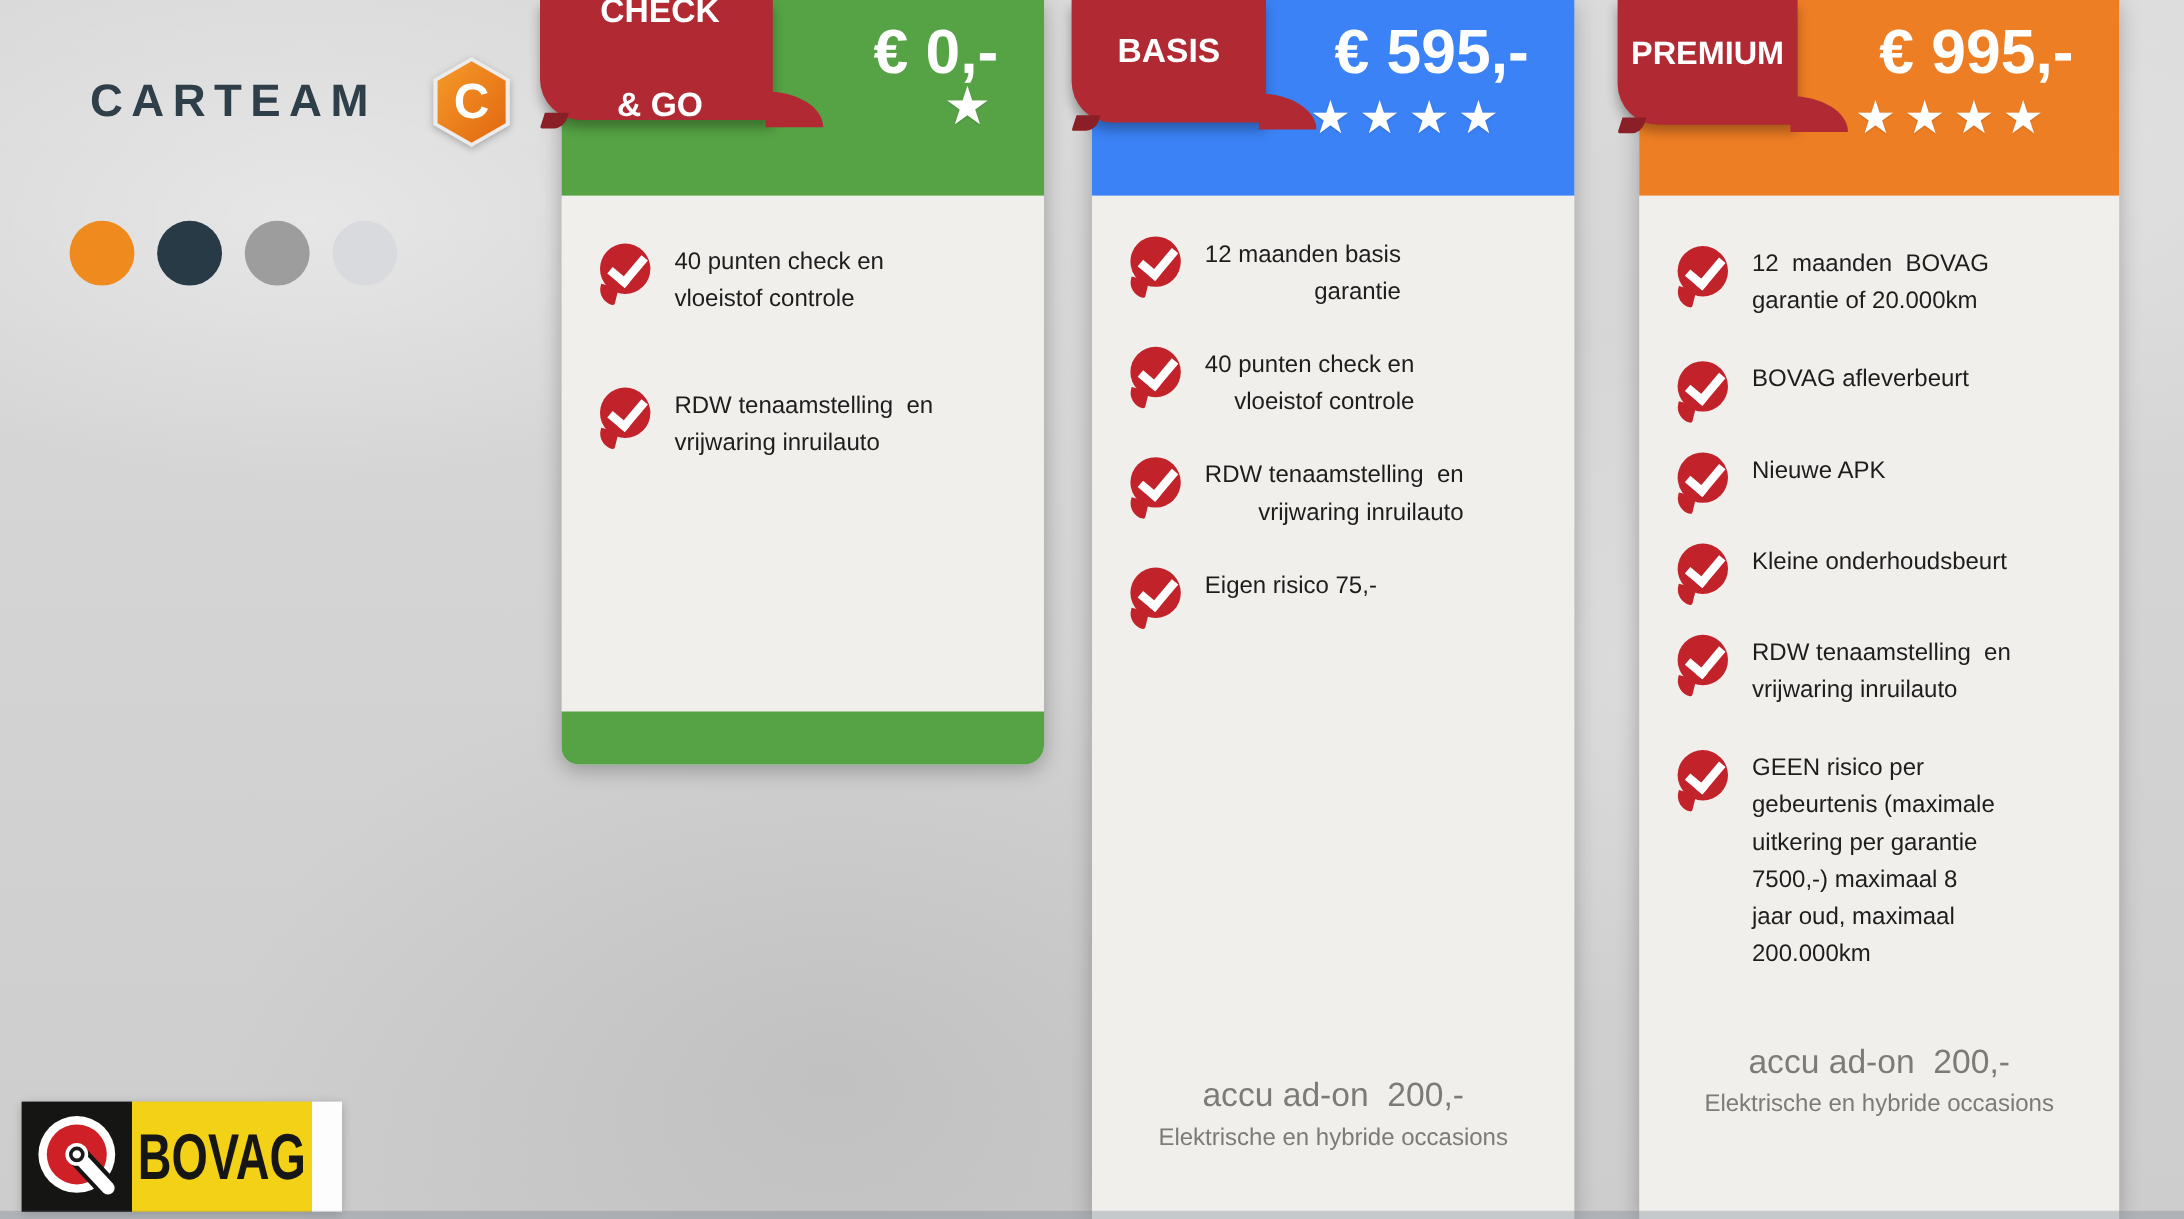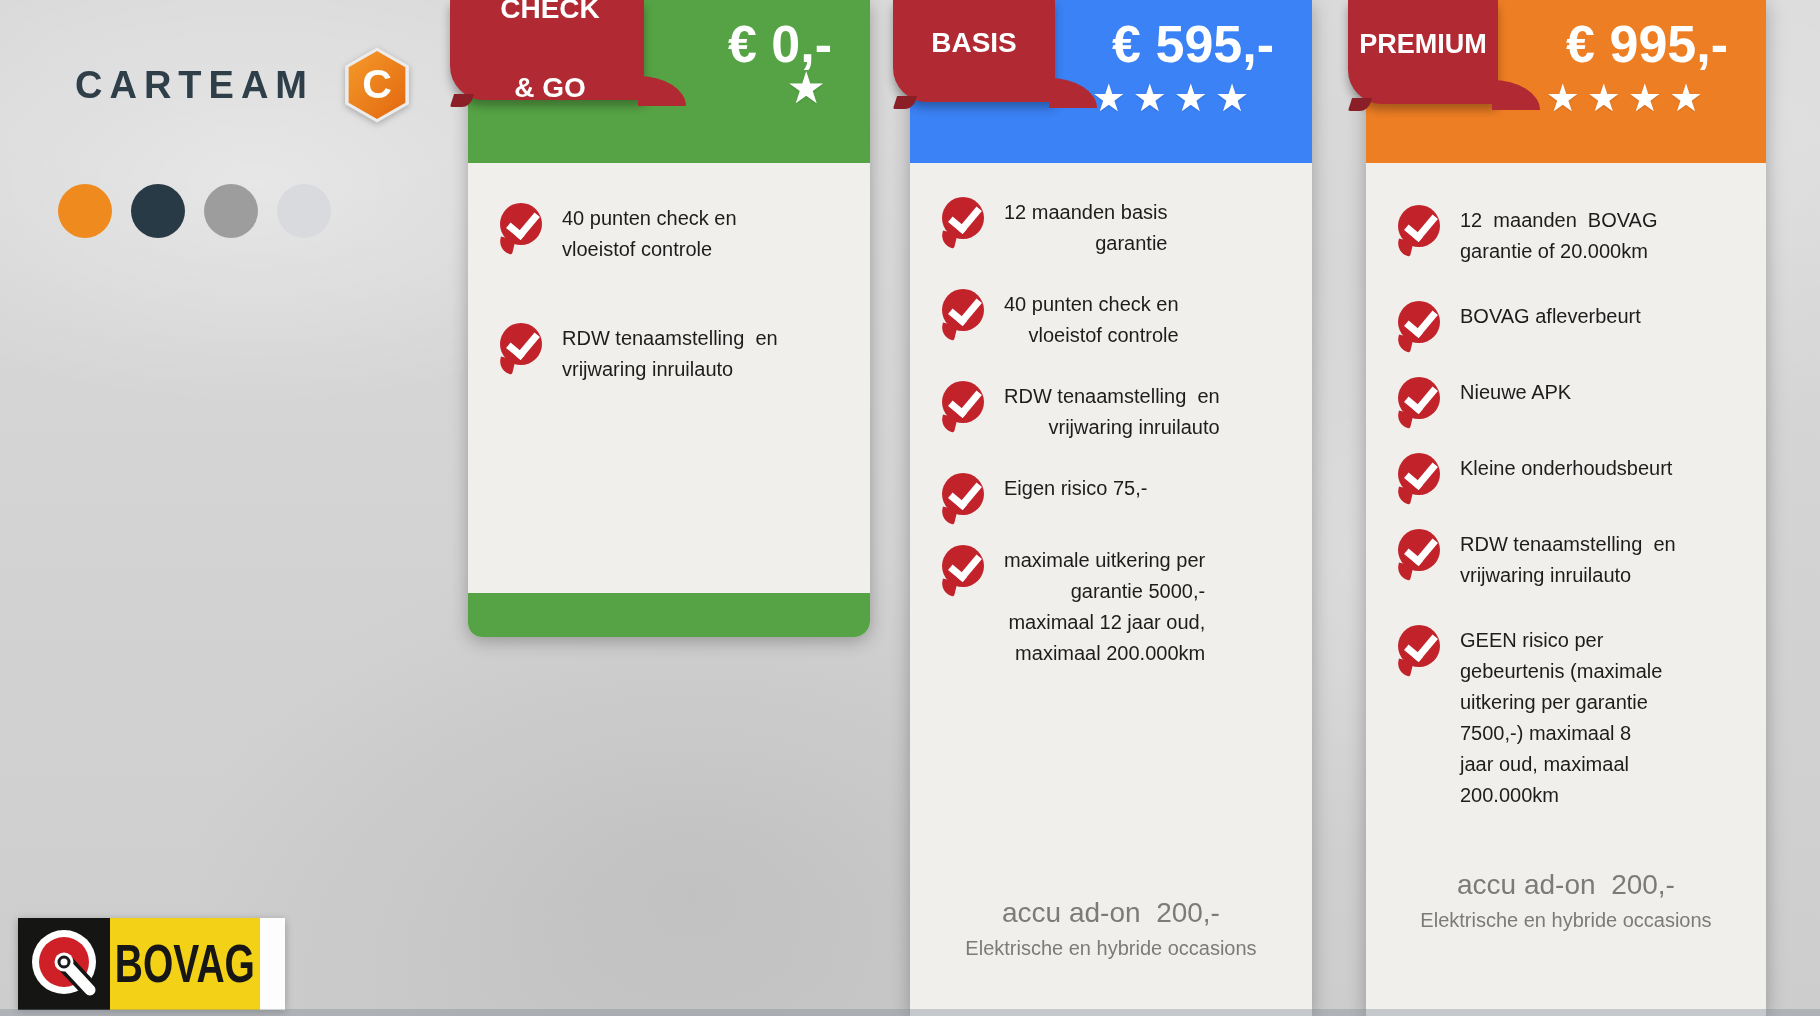--- a/index.html
+++ b/index.html
@@ -6,21 +6,21 @@
   body{width:1820px;height:1016px;overflow:hidden;font-family:"Liberation Sans",sans-serif;}
   .page{position:relative;width:1820px;height:1016px;overflow:hidden;
     background-color:#d5d5d6;
     background-image:
       radial-gradient(620px 320px at 14% 18%, rgba(255,255,255,.38), transparent 70%),
       radial-gradient(520px 420px at 78% 55%, rgba(255,255,255,.22), transparent 70%),
       radial-gradient(700px 500px at 38% 88%, rgba(110,110,110,.14), transparent 72%),
       radial-gradient(500px 380px at 95% 15%, rgba(255,255,255,.20), transparent 70%),
       linear-gradient(180deg,#dadada,#cdcdce);}
   
-  .brand{position:absolute;left:75px;top:46px;display:flex;align-items:center;gap:26px;}
+  .brand{position:absolute;left:75px;top:46px;display:flex;align-items:center;gap:42px;}
   .brand-name{font-size:38px;font-weight:bold;letter-spacing:7px;color:#2f3f4a;}
   .hex{width:74px;height:78px;display:block;filter:drop-shadow(0 2px 3px rgba(0,0,0,.25));}
   
   .swatches{position:absolute;left:58px;top:184px;display:flex;gap:19px;}
   .dot{width:54px;height:54px;border-radius:50%;}
   
   .card{position:absolute;top:0;width:402px;box-shadow:0 4px 18px rgba(0,0,0,.28);}
   .card--checkgo{left:468px;height:637px;border-radius:0 0 16px 14px;}
   .card--basis{left:910px;height:1016px;}
   .card--premium{left:1356px;width:400px;height:1016px;margin-left:10px;}
@@ -135,27 +135,20 @@
       </li>
       <li class="feature">
         <span class="check" style="color: rgb(194, 35, 43);"></span>
         <span class="ftext">RDW tenaamstelling  en
 vrijwaring inruilauto</span>
       </li>
       <li class="feature">
         <span class="check" style="color: rgb(194, 35, 43);"></span>
         <span class="ftext">Eigen risico 75,-</span>
       </li>
-      <li class="feature">
-        <span class="check" style="color: rgb(194, 35, 43);"></span>
-        <span class="ftext">maximale uitkering per
-garantie 5000,-
-maximaal 12 jaar oud,
-maximaal 200.000km</span>
-      </li>
     </ul>
     <div class="addon">
       <div class="addon-title">accu ad-on  200,-</div>
       <div class="addon-sub">Elektrische en hybride occasions</div>
     </div>
   </div>
 
   <div class="card card--premium" style="background-color: rgb(240, 239, 235);">
     <div class="card-header" style="background-color: rgb(238, 126, 36);">
       <div class="ribbon" style="background-color: rgb(177, 42, 51);">

